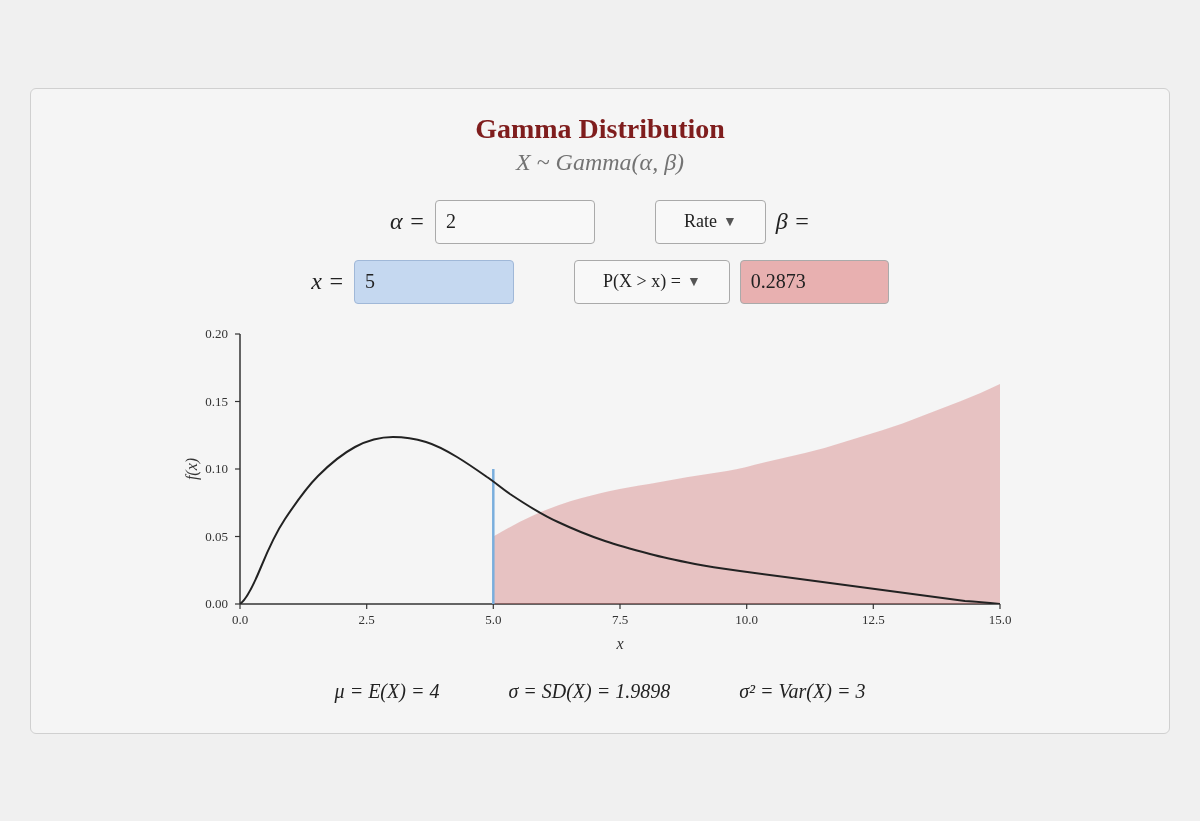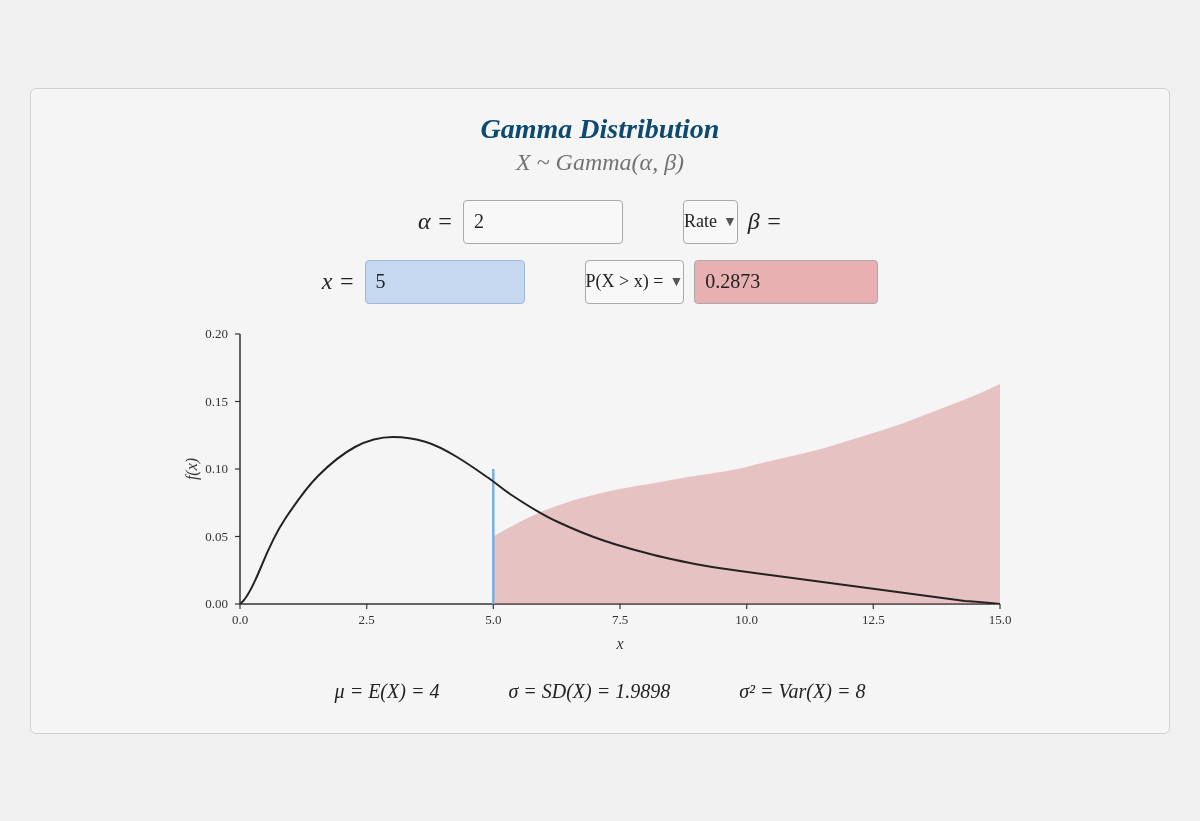--- a/index.html
+++ b/index.html
@@ -21,23 +21,22 @@
     }
     .title-section {
       text-align: center;
       border-bottom: none;
       margin-bottom: 20px;
     }
     .title-section h1 {
       font-size: 28px;
       font-weight: bold;
       font-family: 'Georgia', serif;
-      color: #0c4a6e;
+      color: #7f1d1d;
       margin-bottom: 4px;
-      font-style: italic;
     }
     .title-section .subtitle {
       font-size: 24px;
       font-style: italic;
       font-family: 'Georgia', serif;
       color: #737373;
     }
     .inputs-row {
       display: flex;
       align-items: center;
@@ -66,34 +65,34 @@
       font-family: 'Georgia', serif;
       padding: 4px 10px;
       color: #222;
       outline: none;
     }
     .param-input.blue-bg {
       background: #c5d8f0;
       border: 1px solid #a0b8d8;
     }
     .prob-input {
-      width: 184px;
+      width: 149px;
       height: 44px;
       border: 1px solid #aaa;
       border-radius: 4px;
       background: #e8b0b0;
       font-size: 20px;
       font-family: 'Georgia', serif;
       padding: 4px 10px;
       color: #222;
       outline: none;
     }
     .dropdown-btn {
       height: 44px;
-      padding: 0 0;
+      padding: 0 28px;
       border: 1px solid #aaa;
       border-radius: 4px;
       background: #f8f8f8;
       font-size: 18px;
       font-family: 'Georgia', serif;
       color: #222;
       cursor: pointer;
       display: flex;
       align-items: center;
       gap: 6px;
@@ -266,15 +265,15 @@
         C 720,267 735,269 750,271
         C 765,273 780,275 795,277
         C 810,278 820,279 830,280
       " fill="none" stroke="#222" stroke-width="2" clip-path="url(#chart-clip)"></path>
     </svg>
   </div>
 
   <div class="stats-row">
     <span>μ = E(X) = 4</span>
     <span>σ = SD(X) = 1.9898</span>
-    <span>σ² = Var(X) = 8</span>
+    <span>σ² = Var(X) = 3</span>
   </div>
 </div>
 
 </body></html>

